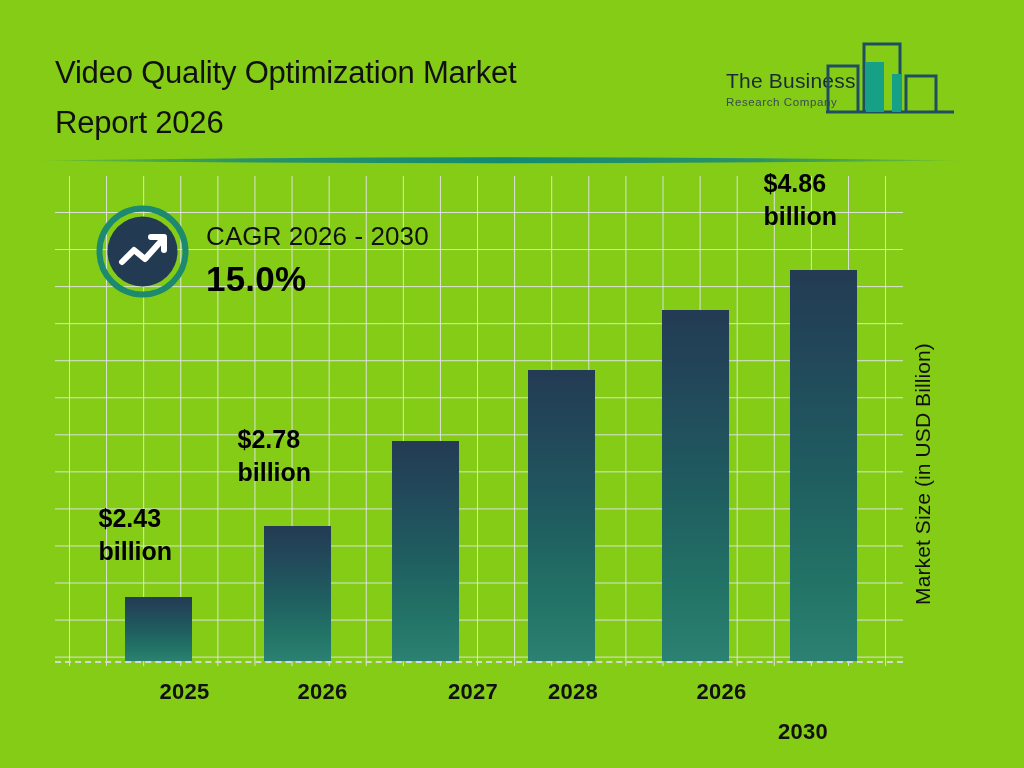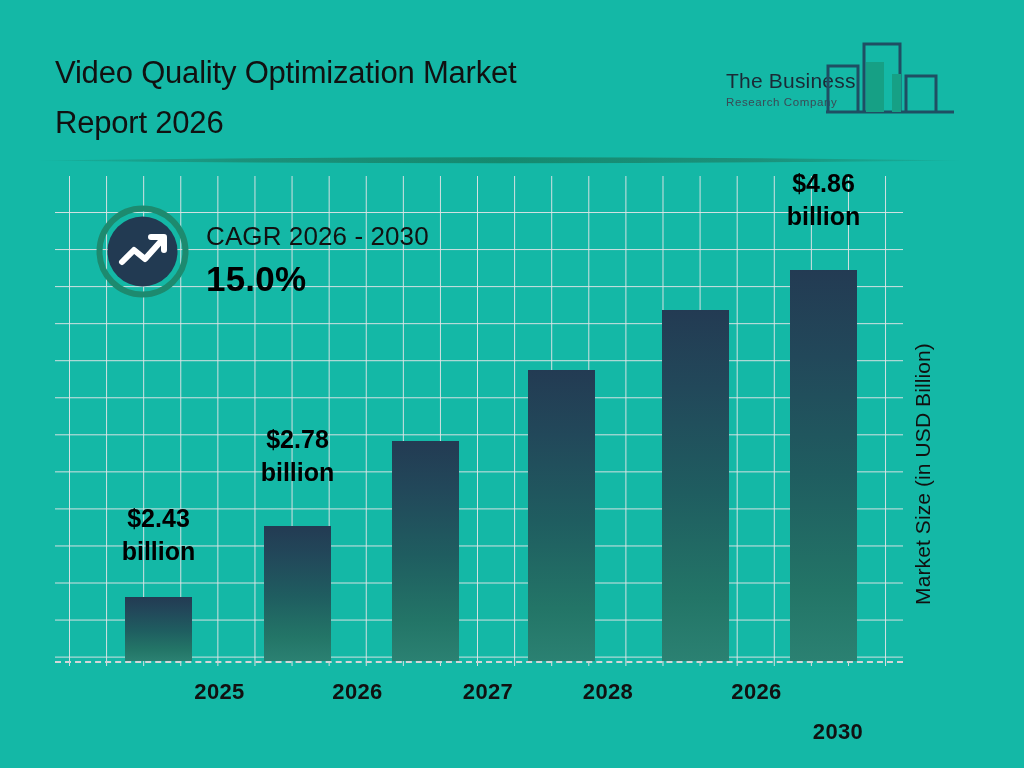--- a/index.html
+++ b/index.html
@@ -10,21 +10,21 @@
   }
   body {
     font-family: "Liberation Sans", sans-serif;
     -webkit-font-smoothing: antialiased;
   }
   #page {
     position: relative;
     width: 1024px;
     height: 768px;
     overflow: hidden;
-    background: #14b8a6;
+    background: #84cc16;
   }
 
   
   #header-title {
     position: absolute;
     left: 55px;
     top: 48px;
     width: 620px;
     font-size: 31px;
     line-height: 50px;
@@ -110,30 +110,29 @@
     position: absolute;
     bottom: 5px;
     width: 67px;
     background-image: linear-gradient(to bottom, #233b53 0%, #22485a 22%, #1f5d60 52%, #237567 82%, #2b8172 100%);
   }
   .bar-label {
     position: absolute;
     font-size: 25px;
     font-weight: bold;
     color: #000000;
-    text-align: center;
     line-height: 33px;
     width: 120px;
     white-space: pre-line;
   }
   .x-tick {
     position: absolute;
     top: 679px;
     width: 120px;
-    text-align: right;
+    text-align: center;
     font-size: 22px;
     font-weight: bold;
     color: #111111;
     letter-spacing: 0.3px;
   }
 
   
   #y-axis-title {
     position: absolute;
     left: 911px;
@@ -248,21 +247,21 @@
         <div class="bar-label" style="left: 182.5px; top: 247px;">$2.78
 billion</div>
         <div class="bar-label" style="left: 708.5px; top: -9px;">$4.86
 billion</div>
       </div>
   </div>
 
   <div id="xticks-layer">
       <div class="x-tick" style="left: 124.5px;">2025</div>
       <div class="x-tick" style="left: 262.5px;">2026</div>
-      <div class="x-tick" style="left: 393px;">2027</div>
+      <div class="x-tick" style="left: 413px;">2027</div>
       <div class="x-tick" style="left: 513px;">2028</div>
       <div class="x-tick" style="left: 661.5px;">2026</div>
       <div class="x-tick" style="left: 743px; margin-top: 40px;">2030</div>
     </div>
 
   <div id="y-axis-title">
     <span>Market Size (in USD Billion)</span>
   </div>
 
   <div id="cagr">

